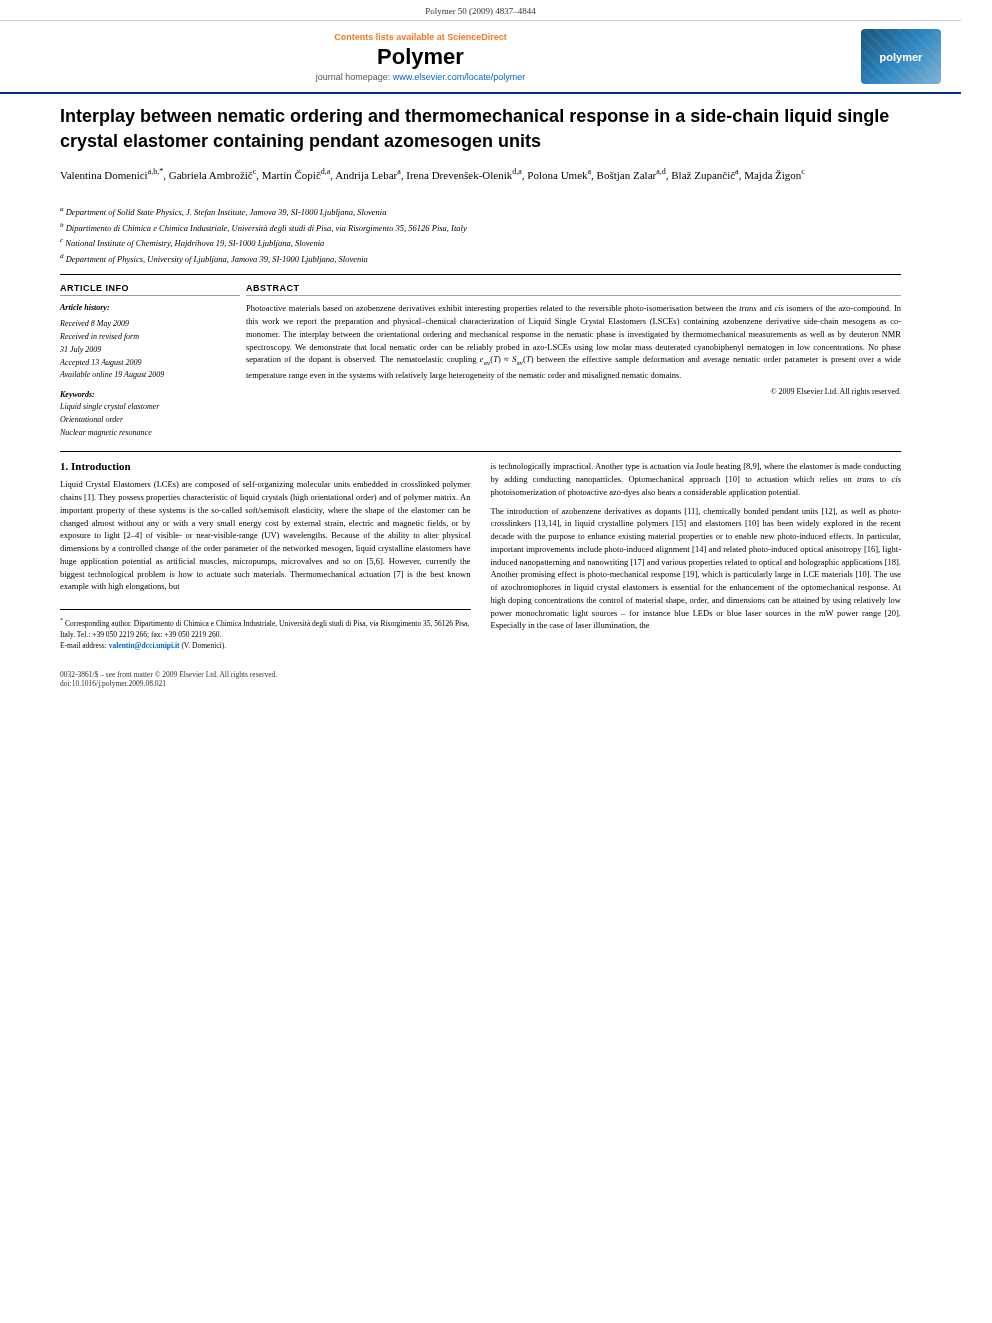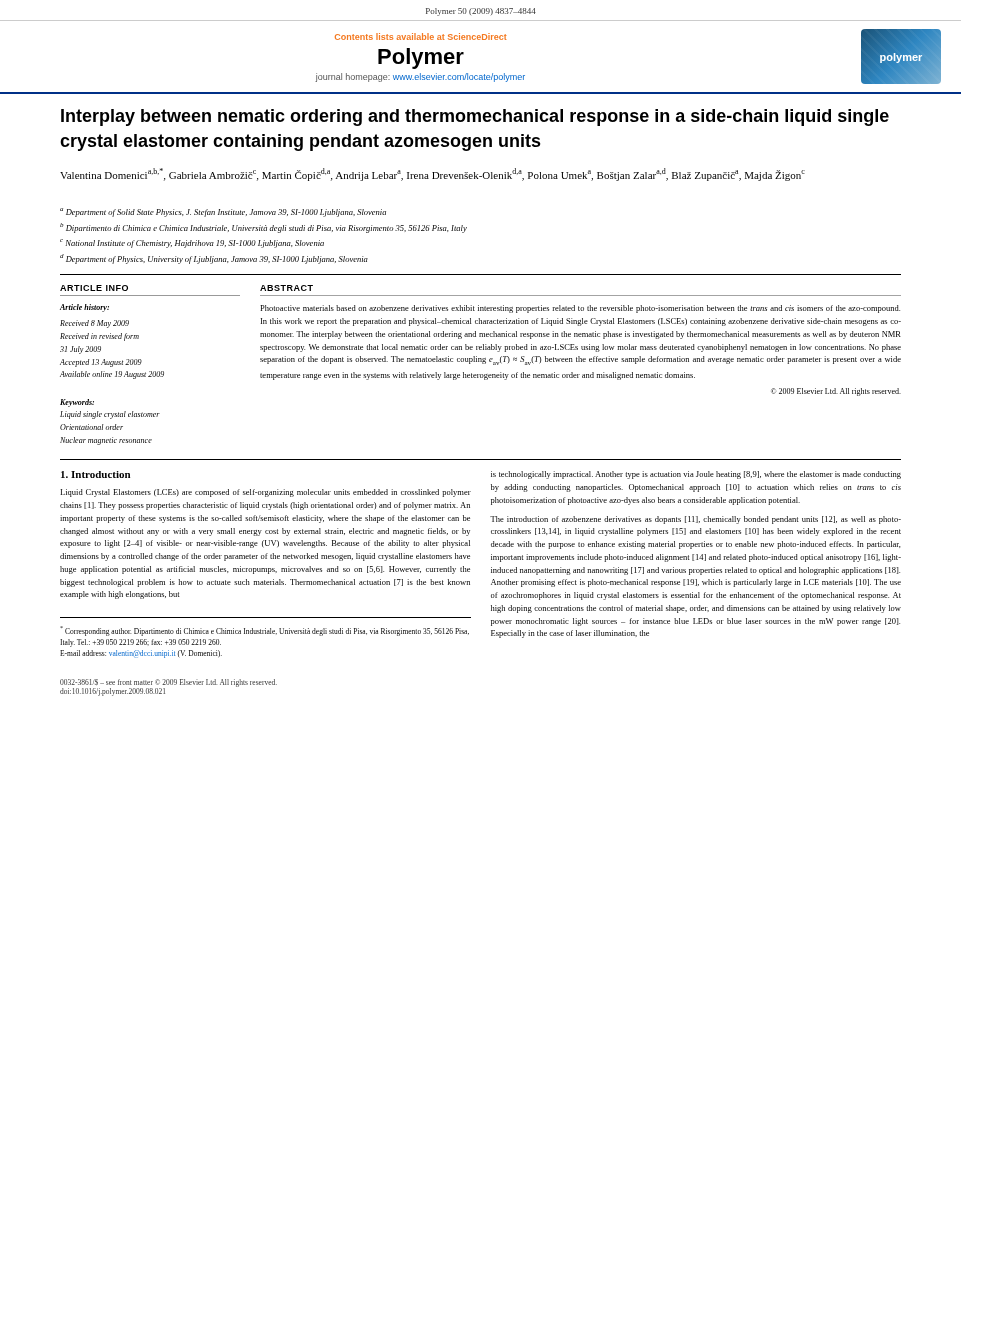--- a/index.html
+++ b/index.html
@@ -164,21 +164,21 @@
     
     hr.section-rule {
       border: none;
       border-top: 1px solid #000;
       margin: 8px 0;
     }
 
     
     .two-col {
       display: flex;
-      gap: 20px;
+      gap: 6px;
       margin-bottom: 12px;
     }
     .col-left {
       width: 180px;
       min-width: 180px;
     }
     .col-right {
       flex: 1;
     }
 
@@ -188,21 +188,21 @@
       font-weight: bold;
       font-family: Arial, sans-serif;
       text-transform: uppercase;
       letter-spacing: 0.5px;
       border-bottom: 1px solid #999;
       padding-bottom: 2px;
       margin-bottom: 6px;
     }
     .article-history {
       font-size: 8px;
-      margin-bottom: 16px;
+      margin-bottom: 8px;
       line-height: 1.6;
       font-style: italic;
     }
     .article-history .history-title {
       font-style: italic;
       font-size: 8px;
       font-weight: bold;
       display: block;
       margin-bottom: 3px;
     }
@@ -386,21 +386,21 @@
         <div class="body-text">
           Liquid Crystal Elastomers (LCEs) are composed of self-organizing molecular units embedded in crosslinked polymer chains [1]. They possess properties characteristic of liquid crystals (high orientational order) and of polymer matrix. An important property of these systems is the so-called soft/semisoft elasticity, where the shape of the elastomer can be changed almost without any or with a very small energy cost by external strain, electric and magnetic fields, or by exposure to light [2–4] of visible- or near-visible-range (UV) wavelengths. Because of the ability to alter physical dimensions by a controlled change of the order parameter of the networked mesogen, liquid crystalline elastomers have huge application potential as artificial muscles, micropumps, microvalves and so on [5,6]. However, currently the biggest technological problem is how to actuate such materials. Thermomechanical actuation [7] is the best known example with high elongations, but
         </div>
 
         <div class="footnote-area">
           <div class="footnote-text">
             <sup>*</sup> Corresponding author. Dipartimento di Chimica e Chimica Industriale, Università degli studi di Pisa, via Risorgimento 35, 56126 Pisa, Italy. Tel.: +39 050 2219 266; fax: +39 050 2219 260.
           </div>
           <div class="footnote-text">
             <span>E-mail address:</span>
-            <span style="color:#0066cc;cursor:pointer;">valentin@dcci.unipi.it</span>
+            <span style="color:#0066cc;cursor:pointer;font-weight:bold;">valentin@dcci.unipi.it</span>
             <span>(V. Domenici).</span>
           </div>
           <div class="bottom-copyright">
             <div>0032-3861/$ – see front matter © 2009 Elsevier Ltd. All rights reserved.</div>
             <div>doi:10.1016/j.polymer.2009.08.021</div>
           </div>
         </div>
       </div>
 
       <div class="body-col">

